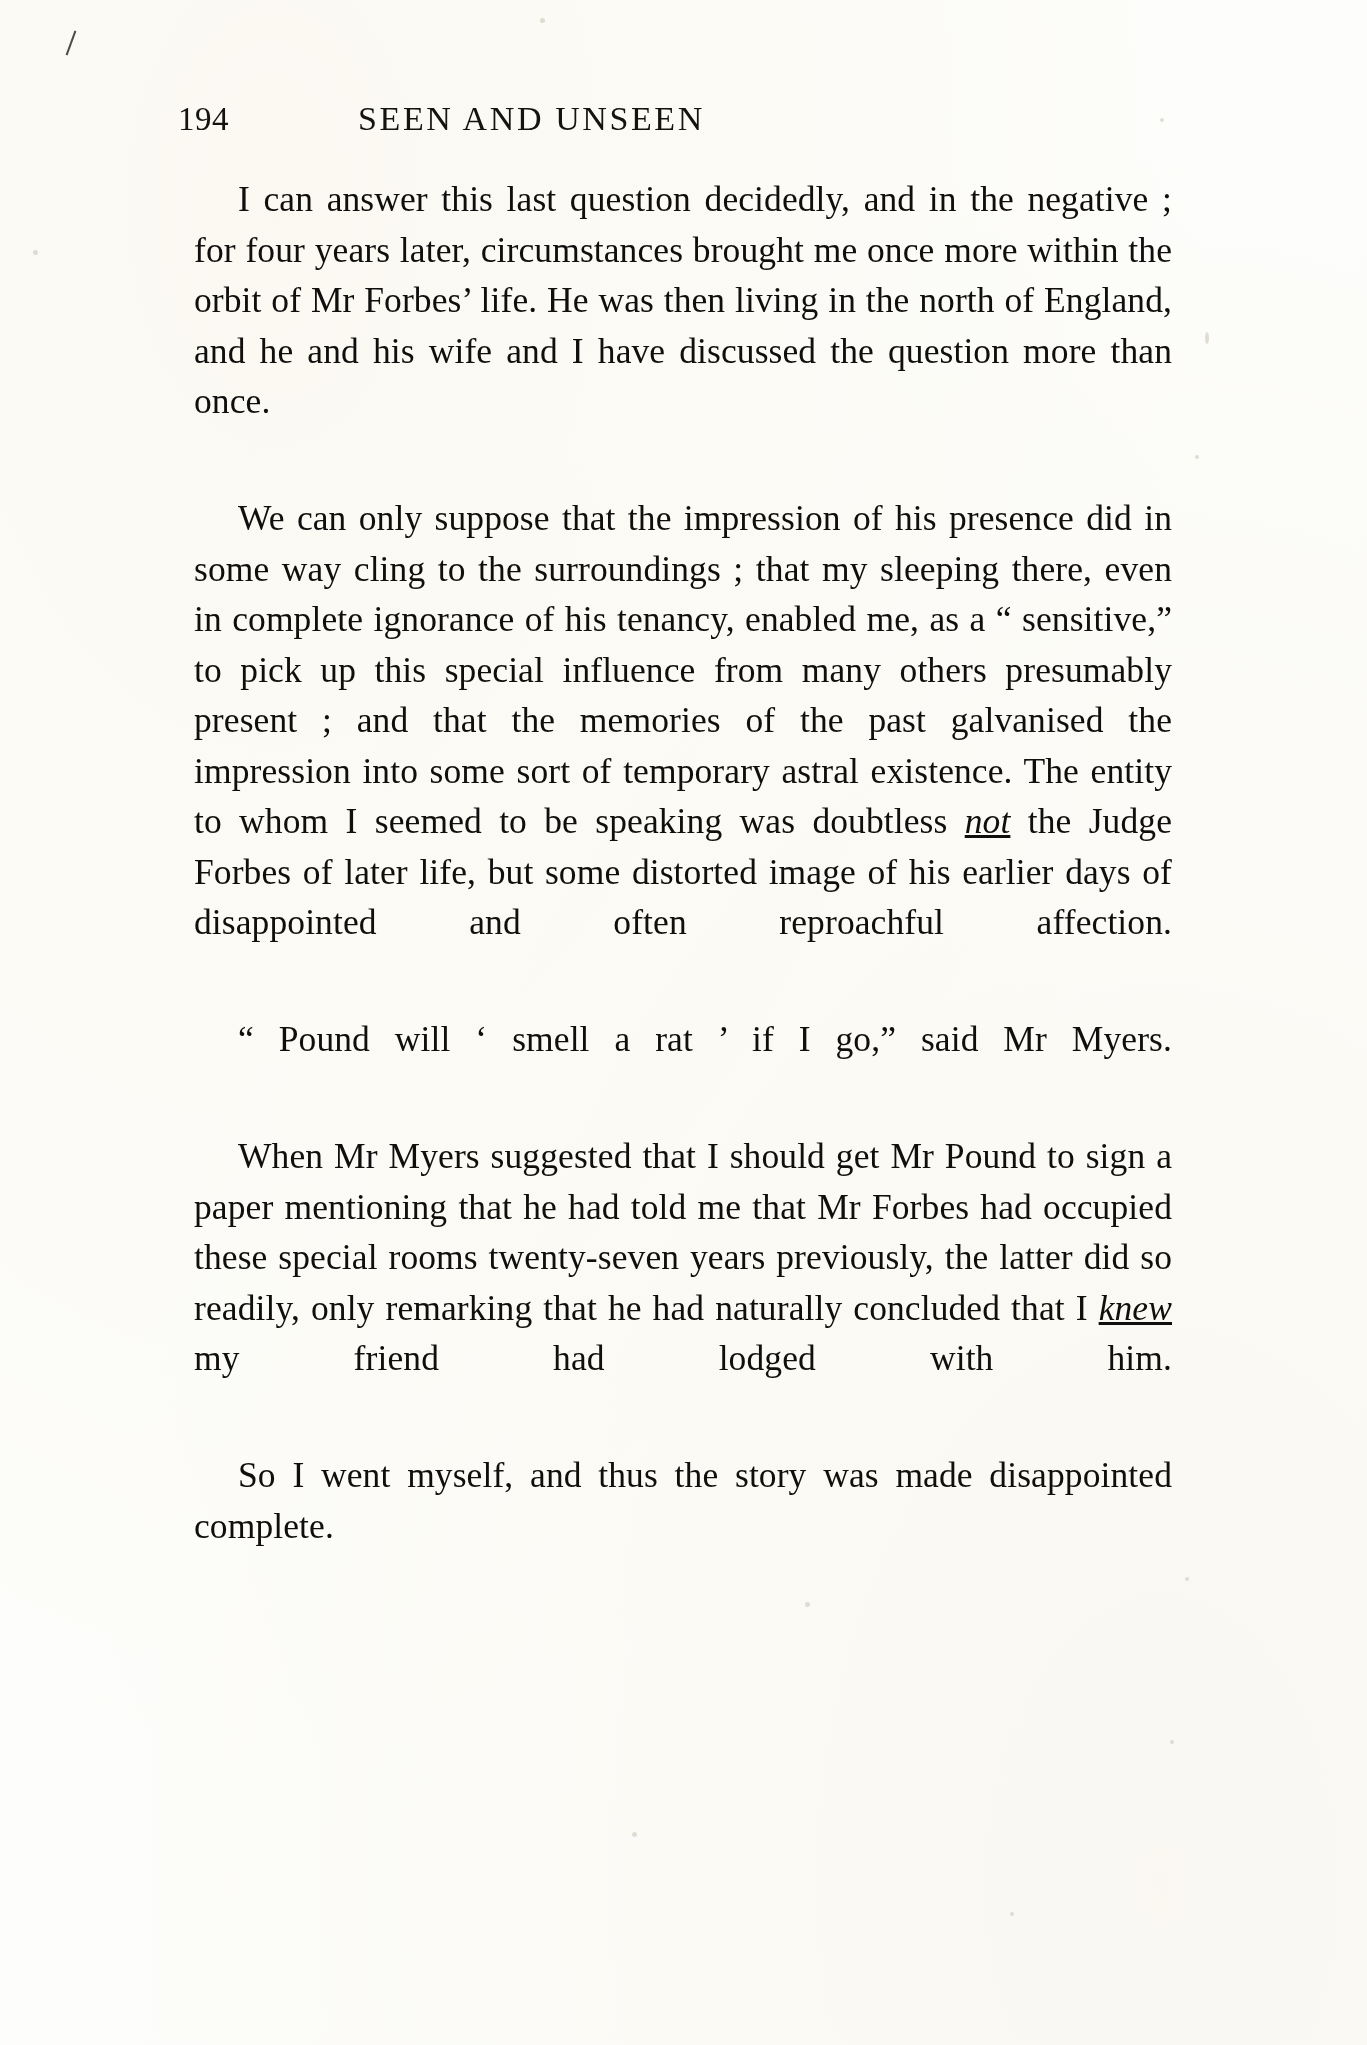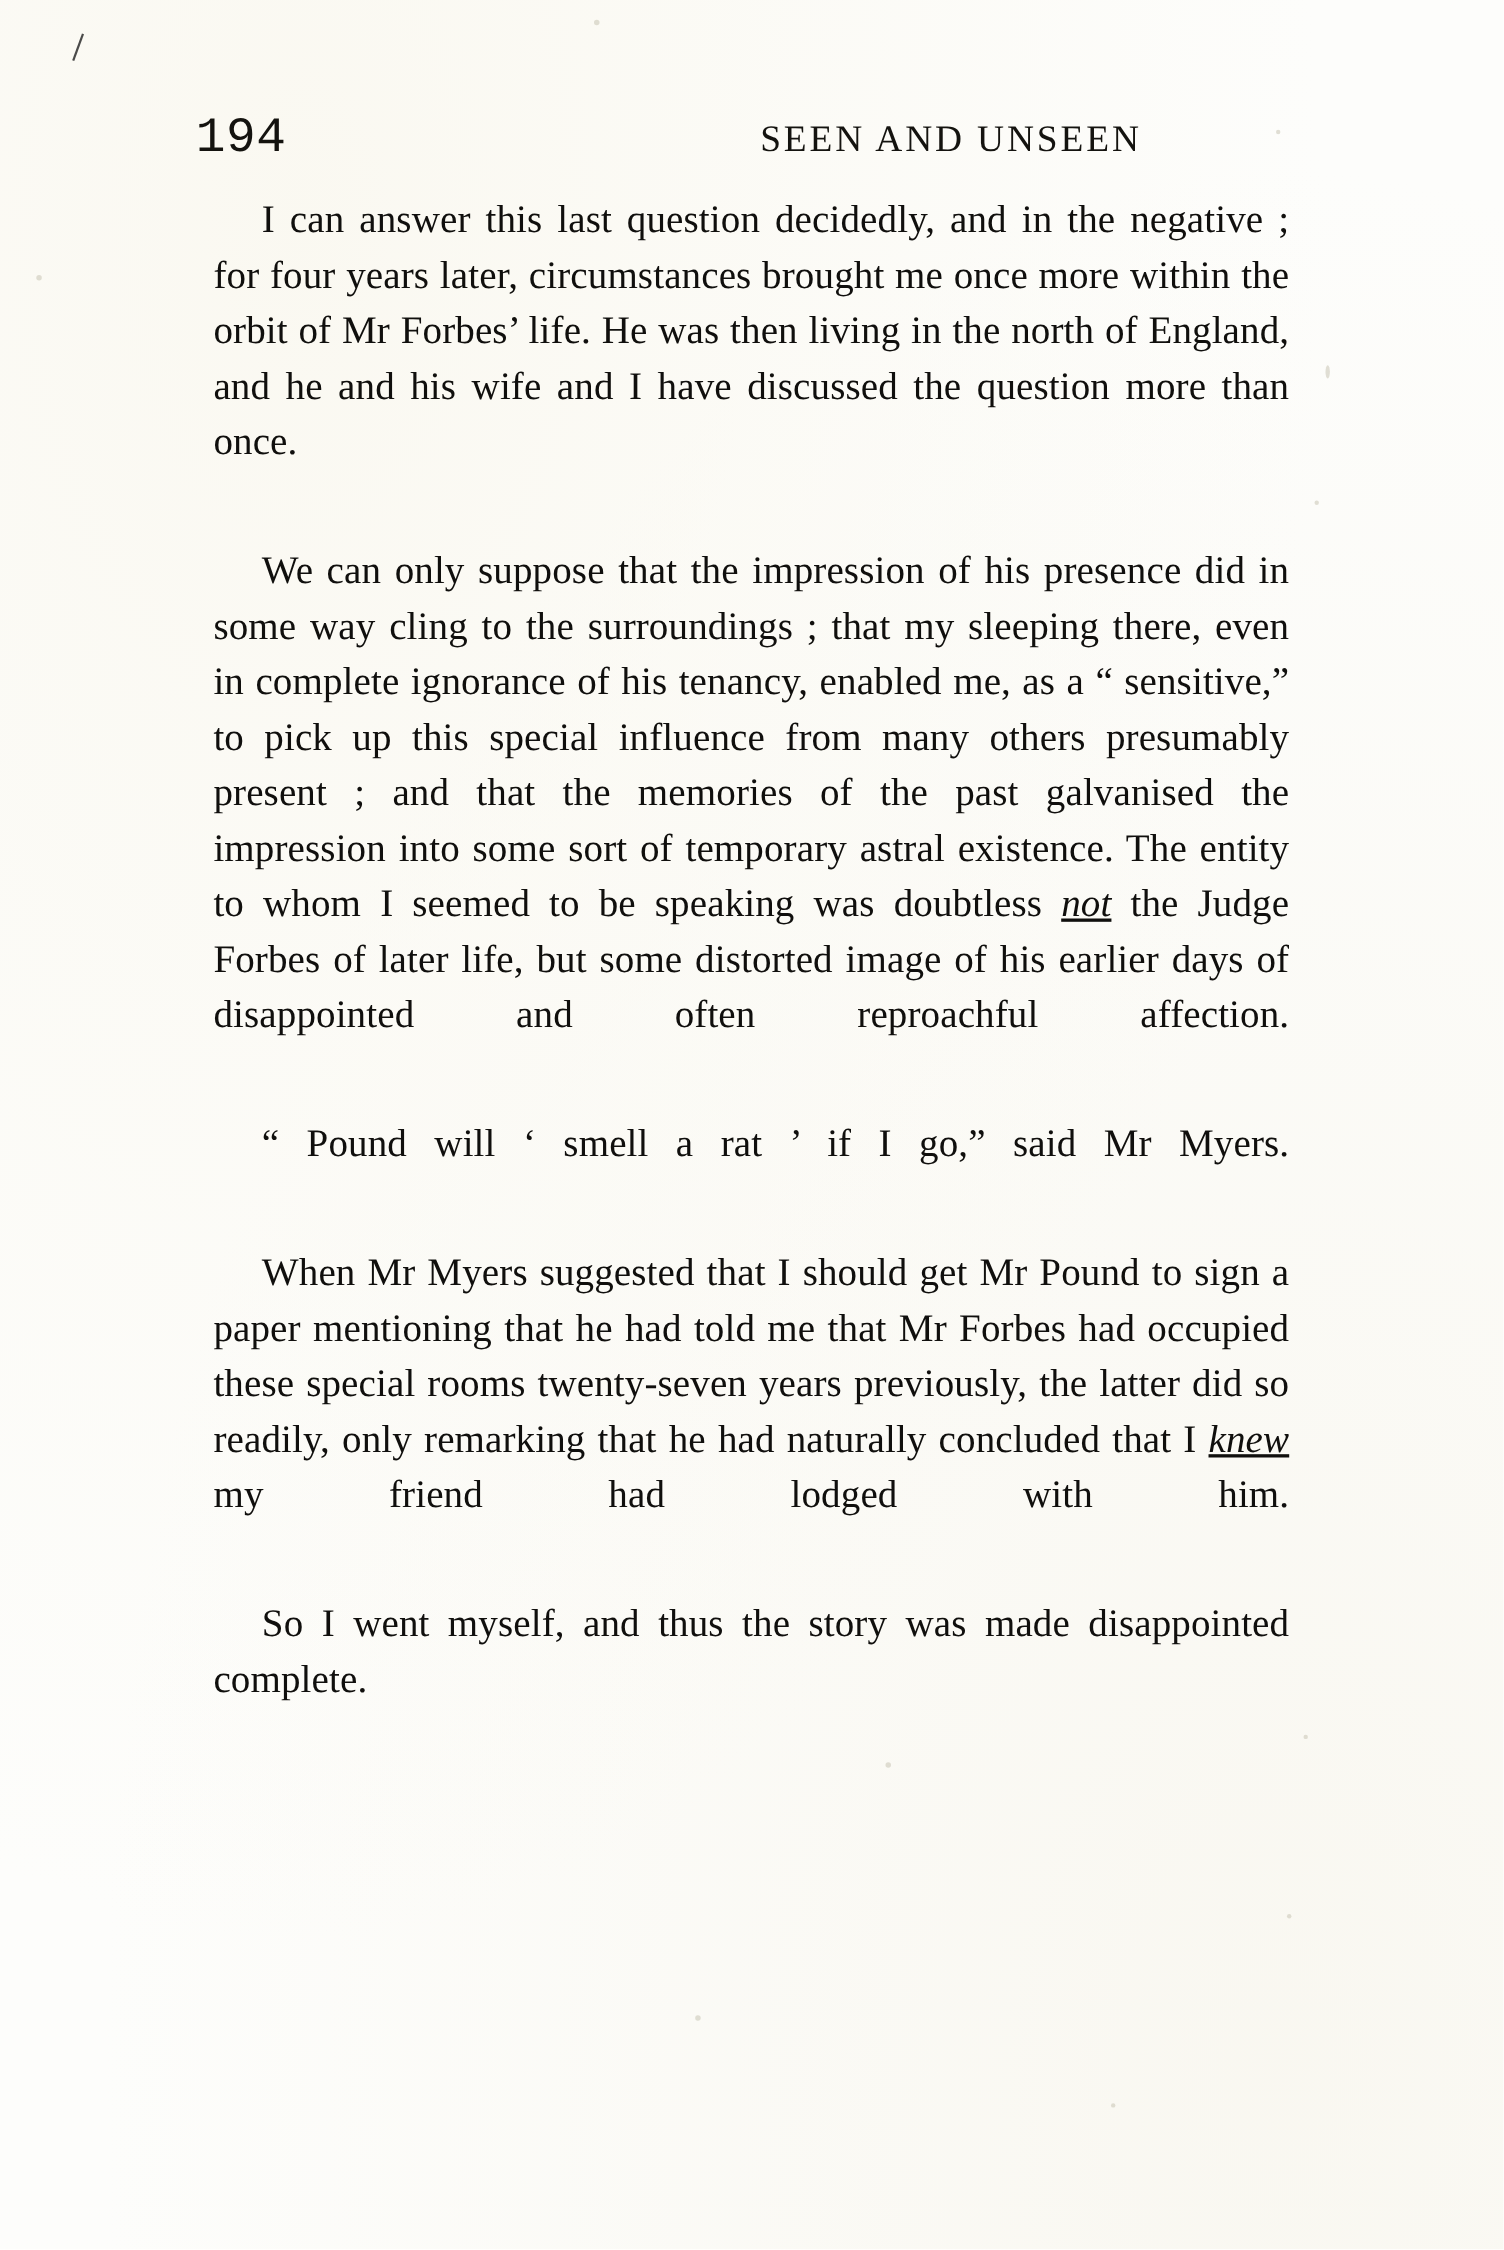--- a/index.html
+++ b/index.html
@@ -45,29 +45,29 @@
     font-family: "Liberation Serif", serif;
     color: #100f0d;
   }
   .header-row {
     display: flex;
     align-items: baseline;
     height: 56px;
     margin-bottom: 18px;
   }
   .folio {
-    font-family: Liberation Mono, monospace;
-    font-size: 45px;
+    font-family: Liberation Serif, serif;
+    font-size: 33px;
     letter-spacing: 0.5px;
     width: 180px;
     color: #14130f;
   }
   .running-head {
     flex: 1;
-    text-align: right;
+    text-align: left;
     font-size: 34px;
     letter-spacing: 2.6px;
     font-weight: 400;
     padding-right: 150px;
     color: #14130f;
     white-space: nowrap;
   }
   p.para {
     margin: 16px;
     font-size: 35.5px;

